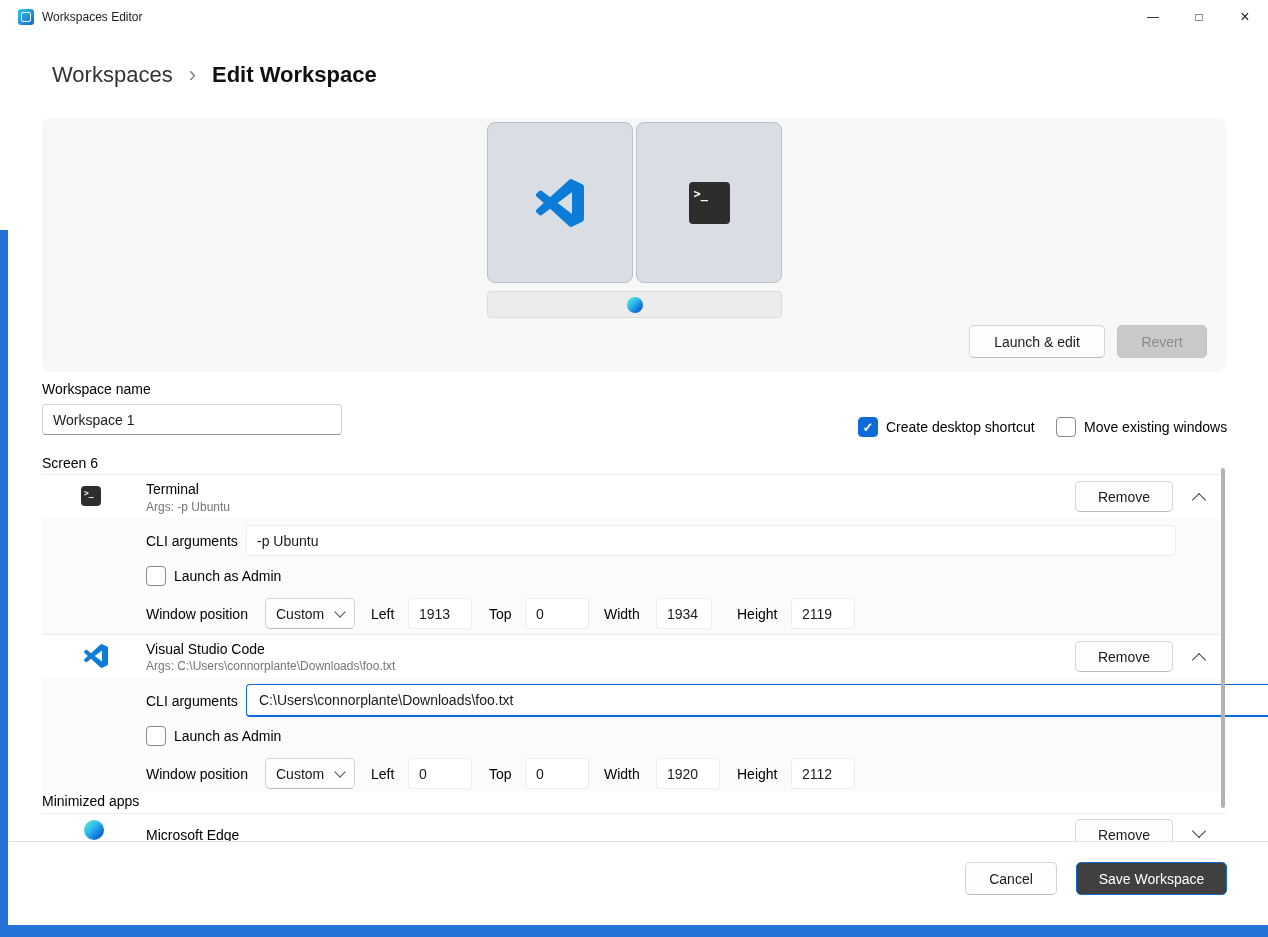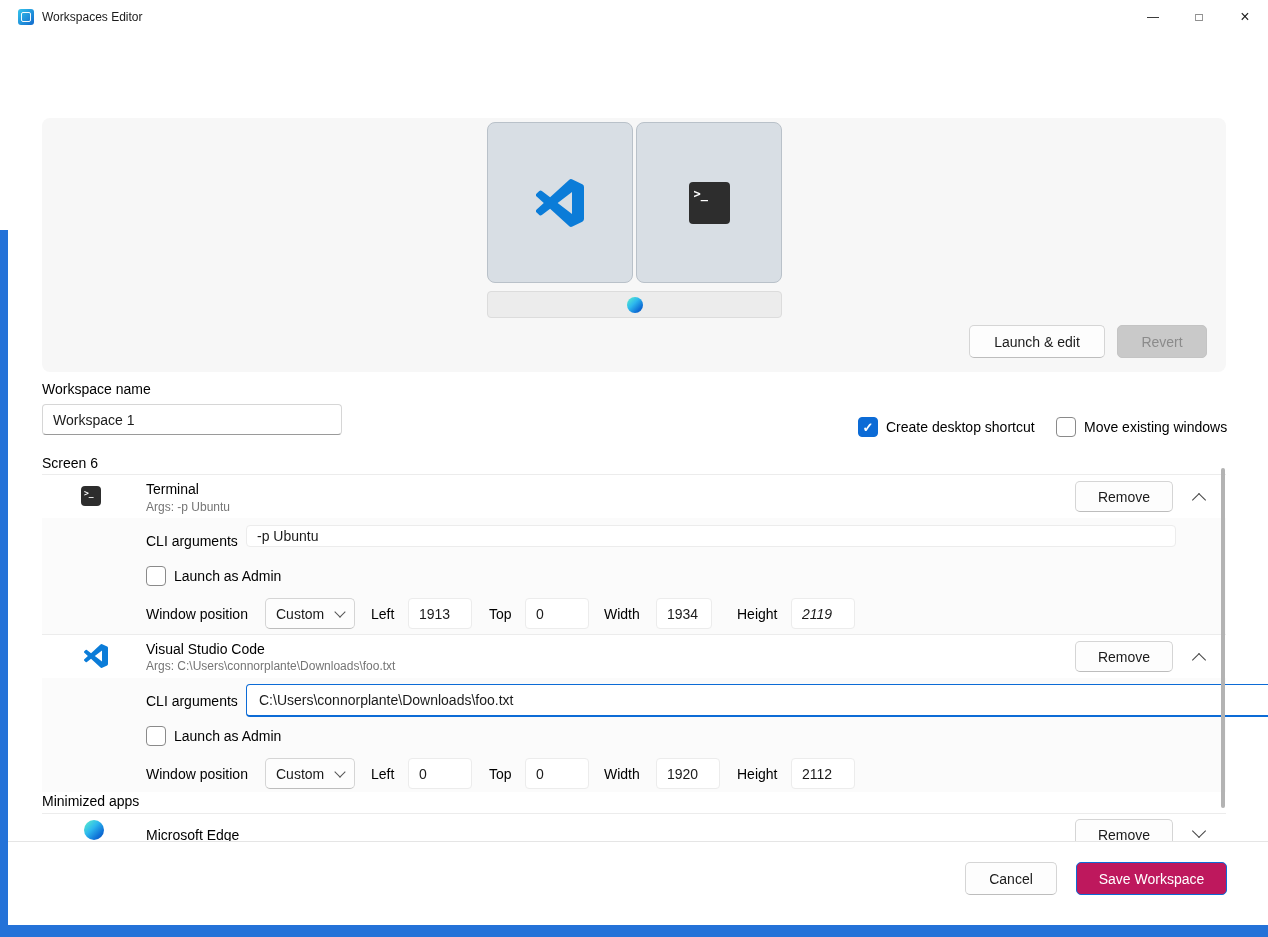--- a/index.html
+++ b/index.html
@@ -3,21 +3,21 @@
 <meta charset="utf-8">
 <style>
   html,body{margin:0;padding:0;background:#2472d8;font-family:"Liberation Sans",sans-serif;}
   .stage{position:relative;width:1268px;height:937px;background:#ffffff;overflow:hidden;padding-left:45px;}
   .abs{position:absolute;box-sizing:border-box;}
   .lbl{font-size:14px;color:#000000;white-space:nowrap;}
   .sub{font-size:12px;color:#757575;white-space:nowrap;}
   .btn{display:flex;align-items:center;justify-content:center;background:#fdfdfd;border:1px solid #d5d5d5;
        border-bottom-color:#bdbdbd;border-radius:5px;font-size:14px;color:#1b1b1b;cursor:pointer;}
   .btn.disabled{background:#c9c9c9;border-color:#c4c4c4;color:#8b8b8b;cursor:default;}
-  .btn.primary{background:#be185d;border-color:#0c6bd6;color:#ffffff;}
+  .btn.primary{background:#404040;border-color:#0c6bd6;color:#ffffff;}
   .input{border:1px solid #ececec;border-radius:4px;background:#fff;font:14px "Liberation Sans",sans-serif;
          color:#1b1b1b;padding:0 10px;outline:none;}
   .input.outlined{border-color:#d6d6d6;border-bottom-color:#9a9a9a;}
   .cb{width:20px;height:20px;border-radius:4px;border:1px solid #8a8a8a;background:#fff;display:flex;
       align-items:center;justify-content:center;cursor:pointer;}
   .cb.checked{background:#0c6bd6;border-color:#0c6bd6;color:#fff;font-size:13px;font-weight:bold;}
   .chev{width:9px;height:9px;border-right:1.6px solid #454545;border-bottom:1.6px solid #454545;display:inline-block;}
   .chev.up{transform:rotate(-135deg);margin-top:5px;}
   .chev.down{transform:rotate(45deg);margin-top:-4px;}
   .chev-sm{width:7px;height:7px;border-right:1.4px solid #555;border-bottom:1.4px solid #555;
@@ -47,20 +47,25 @@
 <div class="stage">
 
   <div class="abs" style="left:0;top:0;width:1268px;height:34px;background:#fff;">
     <div class="abs pt-icon" style="left:18px;top:9px;"></div>
     <div class="abs" style="left:42px;top:10px;font-size:12px;color:#1b1b1b;">Workspaces Editor</div>
     <div class="abs titlebar-btn" style="left:1130px;top:0;font-size:12px;">—</div>
     <div class="abs titlebar-btn" style="left:1176px;top:0;font-size:12px;">□</div>
     <div class="abs titlebar-btn" style="left:1222px;top:0;font-size:16px;">×</div>
   </div>
 
+  <div class="abs" style="left:52px;top:62px;display:flex;align-items:center;gap:16px;">
+    <span style="font-size:22px;color:#333;cursor:pointer;">Workspaces</span>
+    <span style="font-size:22px;color:#8a8a8a;">›</span>
+    <span style="font-size:22px;font-weight:700;color:#111;">Edit Workspace</span>
+  </div>
 
   <div class="abs" style="left:42px;top:118px;width:1184px;height:254px;background:#f7f7f7;border-radius:8px;">
     <div class="abs monitor" style="left:445px;top:4px;width:146px;height:161px;">
       <svg width="48" height="48" viewBox="0 0 24 24">
         <path fill="#0b7cd8" d="M23.15 2.587 18.21.21a1.494 1.494 0 0 0-1.705.29l-9.46 8.63-4.12-3.128a.999.999 0 0 0-1.276.057L.327 7.261A1 1 0 0 0 .326 8.74L3.899 12 .326 15.26a1 1 0 0 0 .001 1.479L1.65 17.94a.999.999 0 0 0 1.276.057l4.12-3.128 9.46 8.63a1.492 1.492 0 0 0 1.704.29l4.942-2.377A1.5 1.5 0 0 0 24 20.06V3.939a1.5 1.5 0 0 0-.85-1.352zm-5.146 14.861L10.826 12l7.178-5.448v10.896z"></path>
       </svg>
     </div>
     <div class="abs monitor" style="left:594px;top:4px;width:146px;height:161px;">
       <div class="term-icon" style="width:36px;height:36px;font-size:12px;padding:6px 0 0 5px;">&gt;_</div>
     </div>
@@ -85,36 +90,36 @@
   <div class="abs term-icon" style="left:81px;top:486px;width:20px;height:20px;font-size:8px;padding:4px 0 0 3px;">&gt;_</div>
   <div class="abs lbl" style="left:146px;top:481px;">Terminal</div>
   <div class="abs sub" style="left:146px;top:500px;">Args: -p Ubuntu</div>
   <div class="abs btn" style="left:1075px;top:481px;width:98px;height:31px;">Remove</div>
   <div class="abs chev-btn" style="left:1186px;top:484px;">
     <span class="chev up"></span>
   </div>
 
   <div class="abs card-content" style="left:42px;top:518px;width:1184px;height:116px;"></div>
   <div class="abs lbl" style="left:146px;top:533px;">CLI arguments</div>
-  <input class="abs input" style="left: 246px; top: 525px; width: 930px; height: 22px;" value="-p Ubuntu">
+  <input class="abs input" style="left: 246px; top: 525px; width: 930px; height: 31px;" value="-p Ubuntu">
   <div class="abs cb" style="left:146px;top:566px;"></div>
   <div class="abs lbl" style="left:174px;top:568px;">Launch as Admin</div>
   <div class="abs lbl" style="left:146px;top:606px;">Window position</div>
   <div class="abs dropdown" style="left:265px;top:598px;width:90px;height:31px;">
     <span>Custom</span>
     <span class="chev-sm"></span>
   </div>
   <div class="abs lbl" style="left:371px;top:606px;">Left</div>
   <input class="abs input" style="left: 408px; top: 598px; width: 64px; height: 31px;" value="1913">
   <div class="abs lbl" style="left:489px;top:606px;">Top</div>
   <input class="abs input" style="left: 525px; top: 598px; width: 64px; height: 31px;" value="0">
   <div class="abs lbl" style="left:604px;top:606px;">Width</div>
   <input class="abs input" style="left: 656px; top: 598px; width: 56px; height: 31px;" value="1934">
   <div class="abs lbl" style="left:737px;top:606px;">Height</div>
-  <input class="abs input" style="left: 791px; top: 598px; width: 64px; height: 31px; font-style: italic;" value="2119">
+  <input class="abs input" style="left: 791px; top: 598px; width: 64px; height: 31px;" value="2119">
 
   <div class="abs sep" style="left:42px;top:634px;width:1184px;"></div>
   <svg class="abs" width="24" height="24" viewBox="0 0 24 24" style="left:84px;top:644px;">
     <path fill="#0b7cd8" d="M23.15 2.587 18.21.21a1.494 1.494 0 0 0-1.705.29l-9.46 8.63-4.12-3.128a.999.999 0 0 0-1.276.057L.327 7.261A1 1 0 0 0 .326 8.74L3.899 12 .326 15.26a1 1 0 0 0 .001 1.479L1.65 17.94a.999.999 0 0 0 1.276.057l4.12-3.128 9.46 8.63a1.492 1.492 0 0 0 1.704.29l4.942-2.377A1.5 1.5 0 0 0 24 20.06V3.939a1.5 1.5 0 0 0-.85-1.352zm-5.146 14.861L10.826 12l7.178-5.448v10.896z"></path>
   </svg>
   <div class="abs lbl" style="left:146px;top:641px;">Visual Studio Code</div>
   <div class="abs sub" style="left:146px;top:659px;">Args: C:\Users\connorplante\Downloads\foo.txt</div>
   <div class="abs btn" style="left:1075px;top:641px;width:98px;height:31px;">Remove</div>
   <div class="abs chev-btn" style="left:1186px;top:644px;">
     <span class="chev up"></span>

